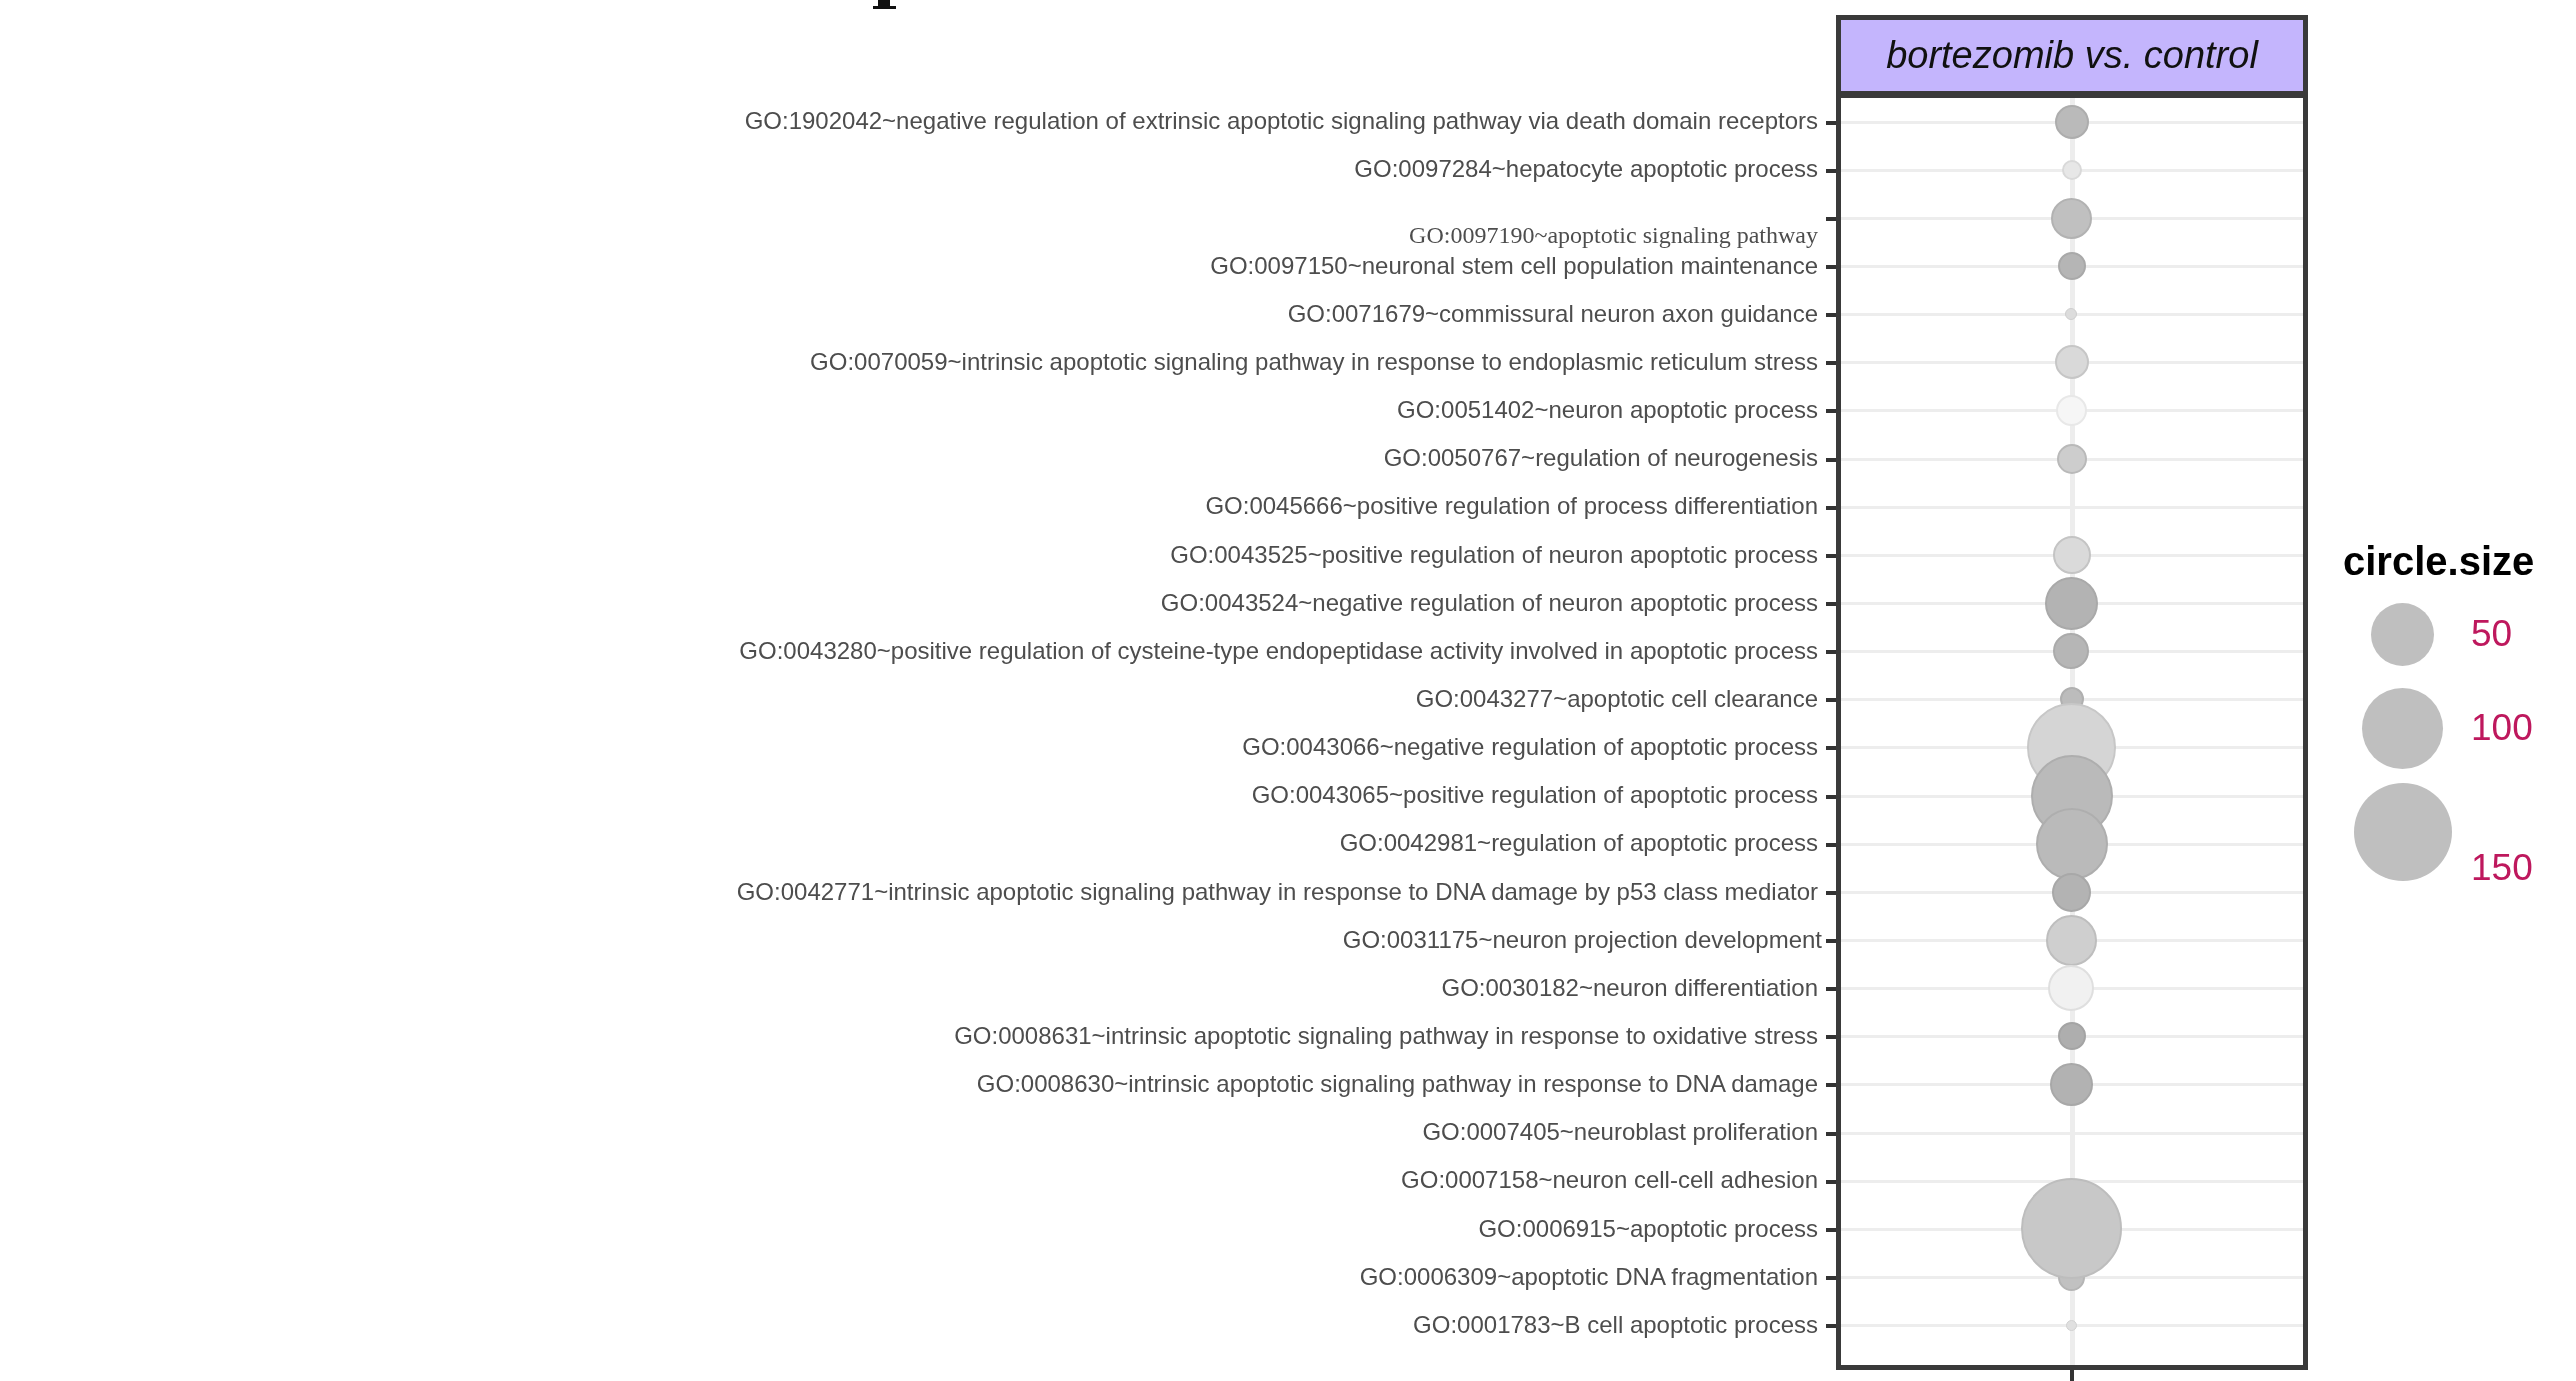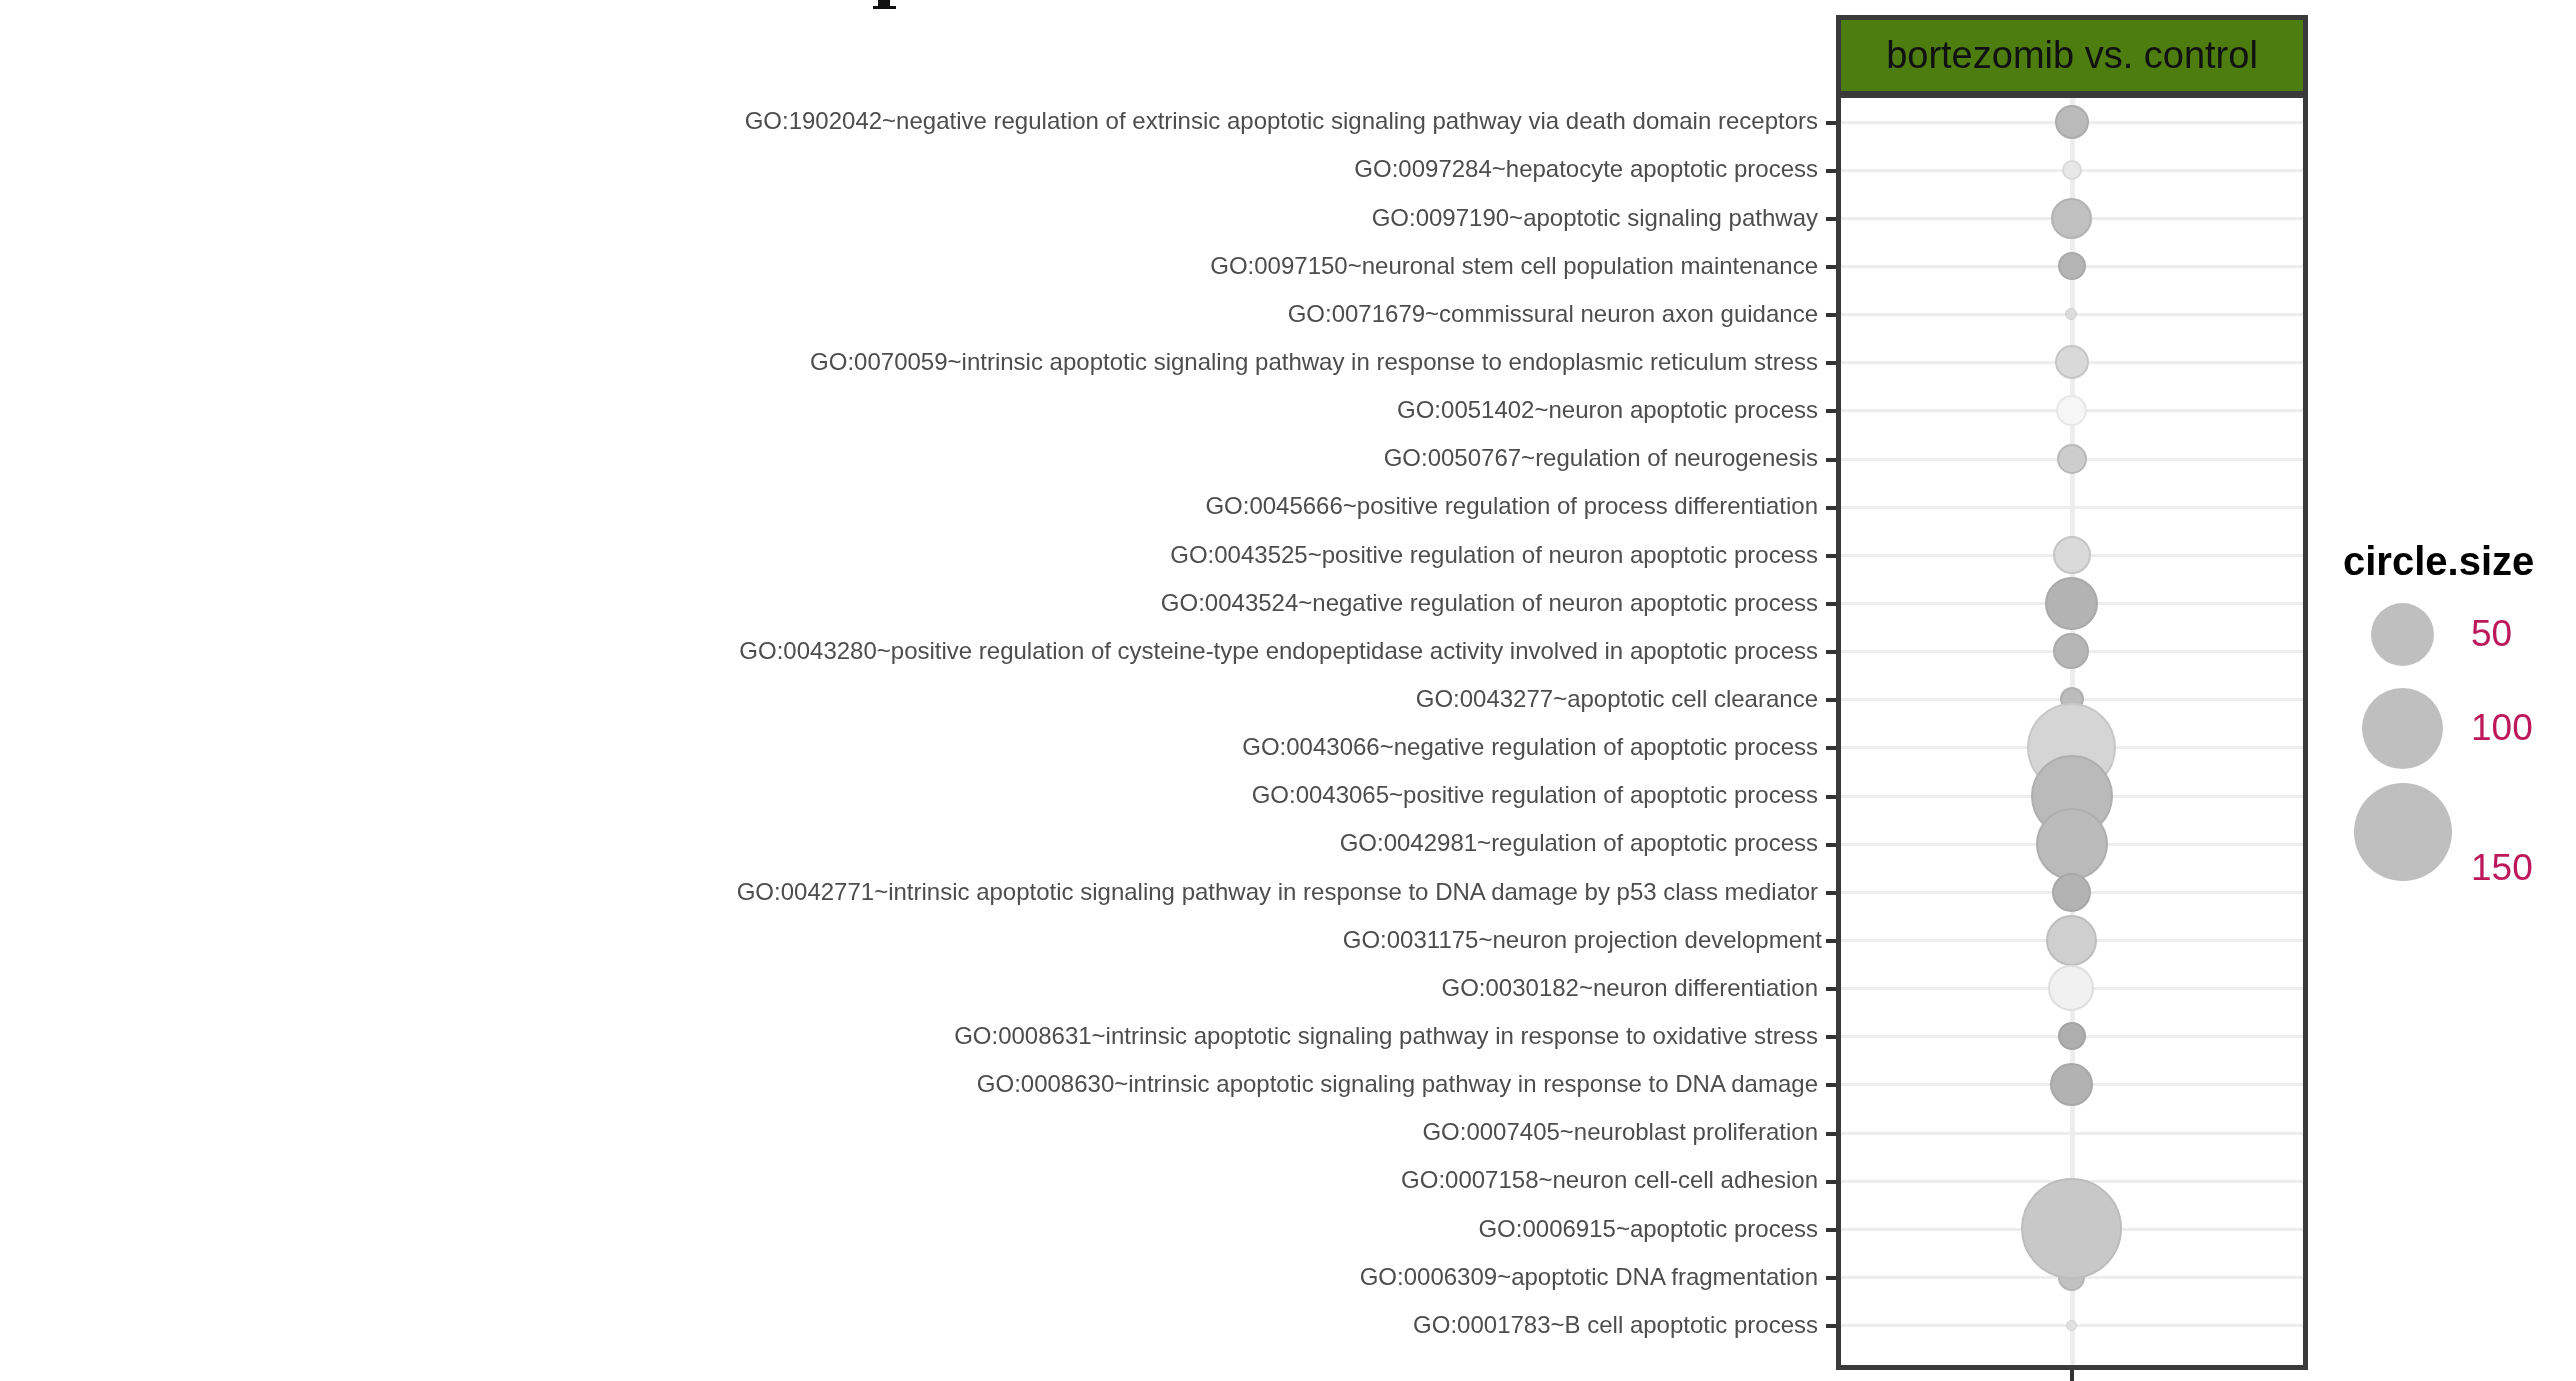--- a/index.html
+++ b/index.html
@@ -42,25 +42,26 @@
   }
   .panel-border{
     position:absolute;
     border:5px solid #3a3a3a;
     background:transparent;
     z-index:5;
     box-sizing:border-box;
   }
   .strip{
     position:absolute;
-    background:#4d7c0f;
+    background:#c4b5fd;
     border:5px solid #3a3a3a;
     box-sizing:border-box;
     display:flex;align-items:center;justify-content:center;
     z-index:5;
+    font-style:italic;
   }
   .strip-label{
     font-size:38px;color:#111111;white-space:nowrap;
   }
   .x-tick{
     position:absolute;
     width:4.2px;height:13.3px;
     background:#333333;
   }
   .legend-title{
@@ -164,21 +165,21 @@
         <div class="legend-circle" style="left: 2354px; top: 783px; width: 98px; height: 98px; background: rgb(191, 191, 191);"></div>
         <div class="legend-label" style="left: 2471px; top: 868px;">150</div>
       </div>
   </div>
 
   <div id="axis-layer">
       <div class="y-label" style="right: 758px; top: 122px;">GO:1902042~negative regulation of extrinsic apoptotic signaling pathway via death domain receptors</div>
       <div class="y-tick" style="left: 1826px; top: 121px;"></div>
       <div class="y-label" style="right: 758px; top: 170px;">GO:0097284~hepatocyte apoptotic process</div>
       <div class="y-tick" style="left: 1826px; top: 169px;"></div>
-      <div class="y-label" style="right: 758px; top: 219px;">GO:0097190~apoptotic signaling pathway</div>
+      <div class="y-label" style="right: 758px; top: 236px; font-family: Liberation Serif, serif;">GO:0097190~apoptotic signaling pathway</div>
       <div class="y-tick" style="left: 1826px; top: 217px;"></div>
       <div class="y-label" style="right: 758px; top: 267px;">GO:0097150~neuronal stem cell population maintenance</div>
       <div class="y-tick" style="left: 1826px; top: 265px;"></div>
       <div class="y-label" style="right: 758px; top: 315px;">GO:0071679~commissural neuron axon guidance</div>
       <div class="y-tick" style="left: 1826px; top: 313px;"></div>
       <div class="y-label" style="right: 758px; top: 363px;">GO:0070059~intrinsic apoptotic signaling pathway in response to endoplasmic reticulum stress</div>
       <div class="y-tick" style="left: 1826px; top: 361px;"></div>
       <div class="y-label" style="right: 758px; top: 411px;">GO:0051402~neuron apoptotic process</div>
       <div class="y-tick" style="left: 1826px; top: 409px;"></div>
       <div class="y-label" style="right: 758px; top: 459px;">GO:0050767~regulation of neurogenesis</div>

